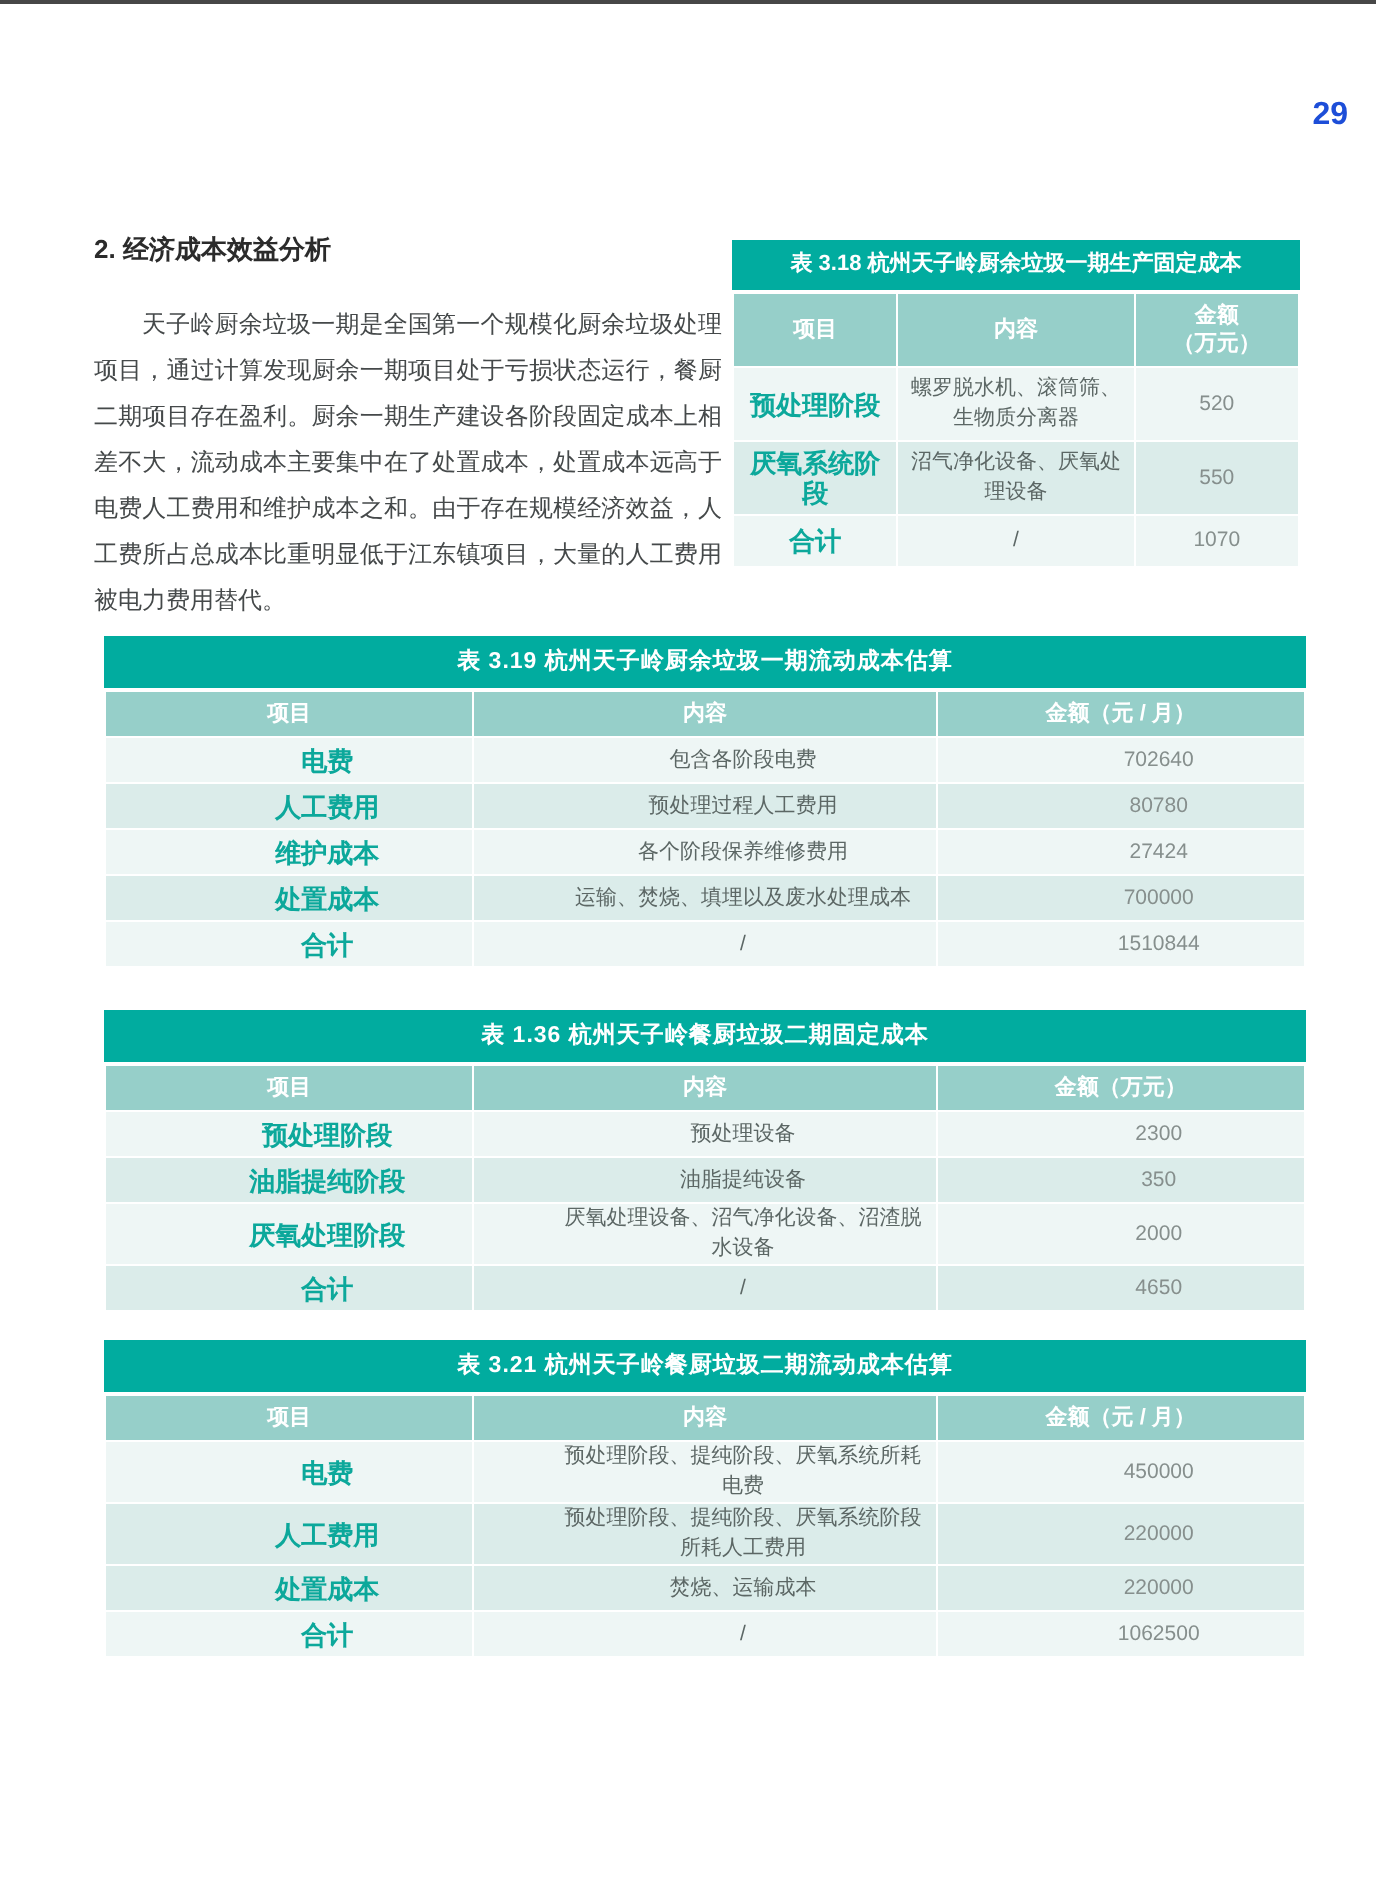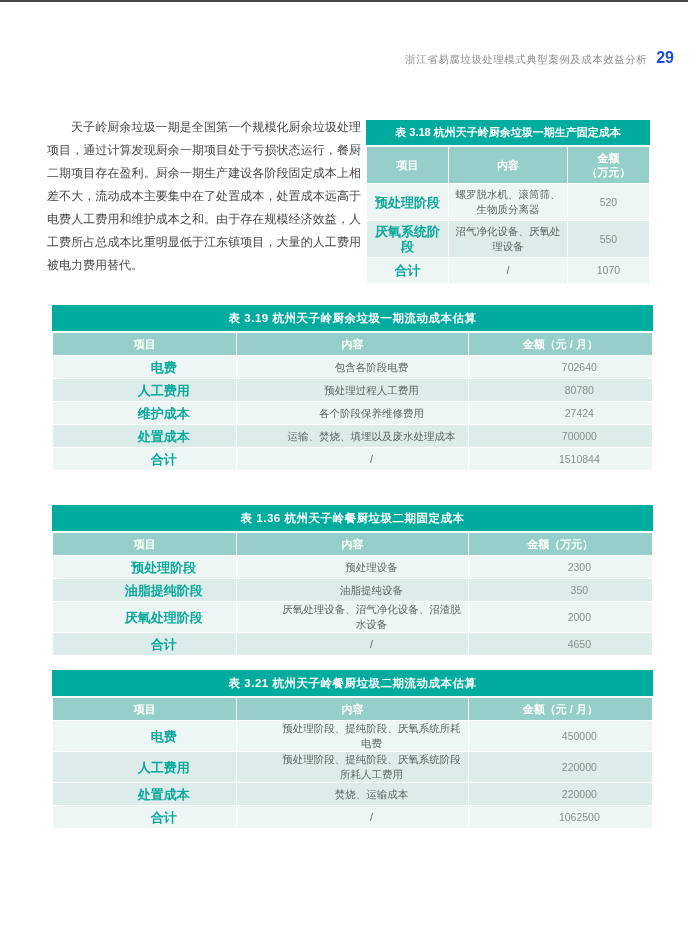--- a/index.html
+++ b/index.html
@@ -45,25 +45,25 @@
   td.cnt { color: #5c6765; font-size: 10.5px; }
   td.amt { color: #868f8d; font-size: 10.5px; }
 </style>
 </head>
 <body>
 
 <div class="page">
   <div class="top-edge"></div>
 
   <div class="page-header">
-    <span class="ph-title">浙江省易腐垃圾处理模式典型案例及成本效益分析</span>
     <span class="ph-num">29</span>
   </div>
 
   <div class="section">
+    <h3 class="sec-heading">2. 经济成本效益分析</h3>
     <p class="sec-para">天子岭厨余垃圾一期是全国第一个规模化厨余垃圾处理项目，通过计算发现厨余一期项目处于亏损状态运行，餐厨二期项目存在盈利。厨余一期生产建设各阶段固定成本上相差不大，流动成本主要集中在了处置成本，处置成本远高于电费人工费用和维护成本之和。由于存在规模经济效益，人工费所占总成本比重明显低于江东镇项目，大量的人工费用被电力费用替代。</p>
   </div>
 
   <div class="tbl" id="t18" style="left:366px; top:120px; width:284px;">
     <div class="tbl-title">表 3.18 杭州天子岭厨余垃圾一期生产固定成本</div>
     <table class="grid">
       <colgroup>
           <col style="width:29%">
           <col style="width:42%">
           <col>
@@ -87,21 +87,21 @@
       </tr>
       <tr class="row-sum r-light">
         <td class="lbl">合计</td>
         <td class="cnt">/</td>
         <td class="amt">1070</td>
       </tr>
     </tbody>
       </table>
   </div>
 
-  <div class="tbl" style="left:52px; top:305px; width:601px;">
+  <div class="tbl" style="left:52px; top:318px; width:601px;">
     <div class="tbl-title">表 3.19 杭州天子岭厨余垃圾一期流动成本估算</div>
     <table class="grid">
       <colgroup>
           <col style="width:30.7%">
           <col style="width:38.6%">
           <col>
         </colgroup>
       <tbody>
           <tr class="h-std">
         <th>项目</th>

